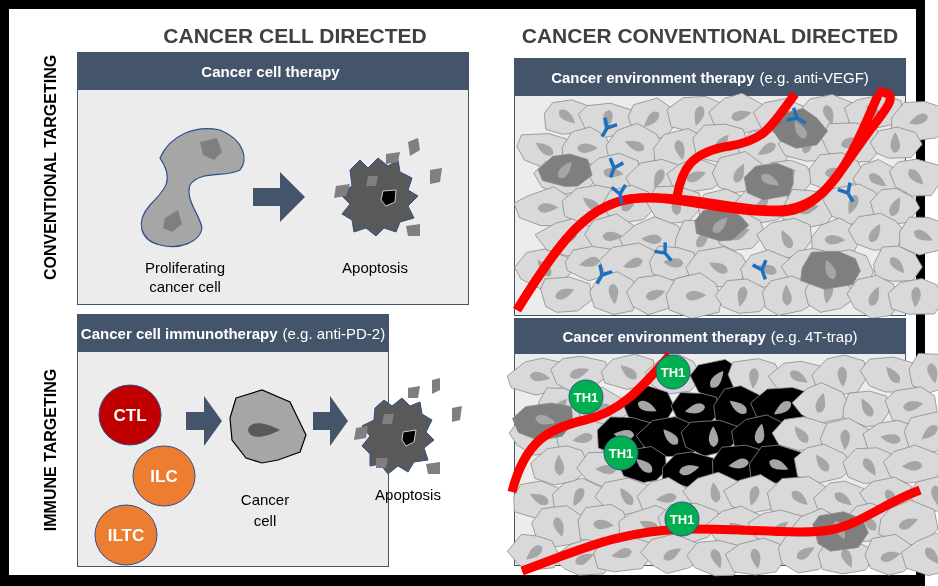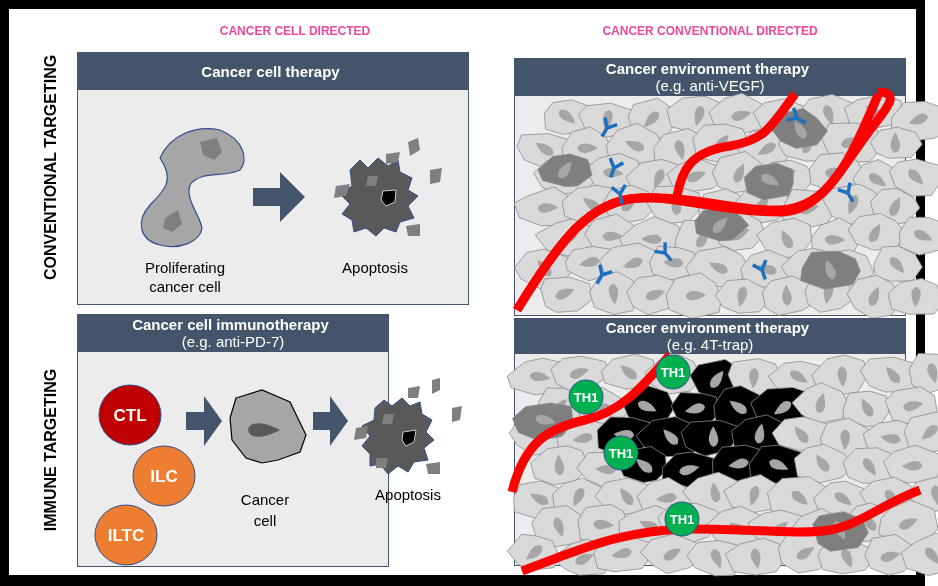--- a/index.html
+++ b/index.html
@@ -1,21 +1,21 @@
 <!DOCTYPE html>
 <html><head>
 <meta charset="utf-8">
 <style>
   html, body { margin: 0; padding: 0; background: #ffffff; }
   body { width: 938px; height: 586px; position: relative; overflow: hidden; font-family: "Liberation Sans", sans-serif; }
   .frame { position: absolute; left: 0; top: 0; width: 925px; height: 586px; box-sizing: border-box; border: 9px solid #000; border-bottom-width: 11px; background: #fff; }
-  .col-head { position: absolute; font-weight: bold; font-size: 12px; color: #ec4899; text-align: center; white-space: nowrap; }
+  .col-head { position: absolute; font-weight: bold; font-size: 21px; color: #404040; text-align: center; white-space: nowrap; }
   .row-head { position: absolute; font-weight: bold; font-size: 16px; color: #000; transform: rotate(-90deg); transform-origin: center center; white-space: nowrap; text-align: center; }
   .panel { position: absolute; box-sizing: border-box; background: #ececec; border: 1px solid #44546A; }
-  .panel-bar { position: absolute; left: -1px; right: -1px; top: -1px; height: 38px; background: #44546A; color: #fff; font-size: 15px; display: flex; align-items: center; justify-content: center; white-space: nowrap; flex-direction: column; }
+  .panel-bar { position: absolute; left: -1px; right: -1px; top: -1px; height: 38px; background: #44546A; color: #fff; font-size: 15px; display: flex; align-items: center; justify-content: center; white-space: nowrap; }
   .panel-bar b { font-weight: bold; margin-right: 5px; }
   .art { position: absolute; left: 0; top: 0; overflow: visible; }
   svg text { font-family: "Liberation Sans", sans-serif; }
 </style>
 </head>
 <body>
 
 <div class="frame"></div>
 
 <div class="col-head" style="left:150px; top:24px; width:290px;">CANCER CELL DIRECTED</div>
@@ -46,21 +46,21 @@
     <path d="M406,226 L420,224 L420,236 L408,236 Z" fill="#7f7f7f"></path>
     <path d="M368,176 L378,176 L376,186 L366,186 Z" fill="#7f7f7f"></path>
   </g>
   <text x="185" y="273" font-size="15" text-anchor="middle"><tspan x="185">Proliferating</tspan><tspan x="185" dy="19">cancer cell</tspan></text>
   <text x="375" y="273" font-size="15" text-anchor="middle">Apoptosis</text>
 </svg>
 
 <div class="panel" style="left:77px; top:314px; width:312px; height:253px;">
   <div class="panel-bar">
     <b>Cancer cell immunotherapy</b>
-    <span>(e.g. anti-PD-7)</span>
+    <span>(e.g. anti-PD-2)</span>
   </div>
 </div>
 <svg class="art" width="938" height="586">
   <g>
     <ellipse cx="130" cy="415" rx="31" ry="30" fill="#C00000" stroke="#2F4F8F" stroke-width="1"></ellipse>
     <text x="130" y="421" font-size="17" font-weight="bold" fill="#fff" text-anchor="middle">CTL</text>
   </g>
   <g>
     <ellipse cx="164" cy="476" rx="31" ry="30" fill="#ED7D31" stroke="#2F4F8F" stroke-width="1"></ellipse>
     <text x="164" y="482" font-size="17" font-weight="bold" fill="#fff" text-anchor="middle">ILC</text>

